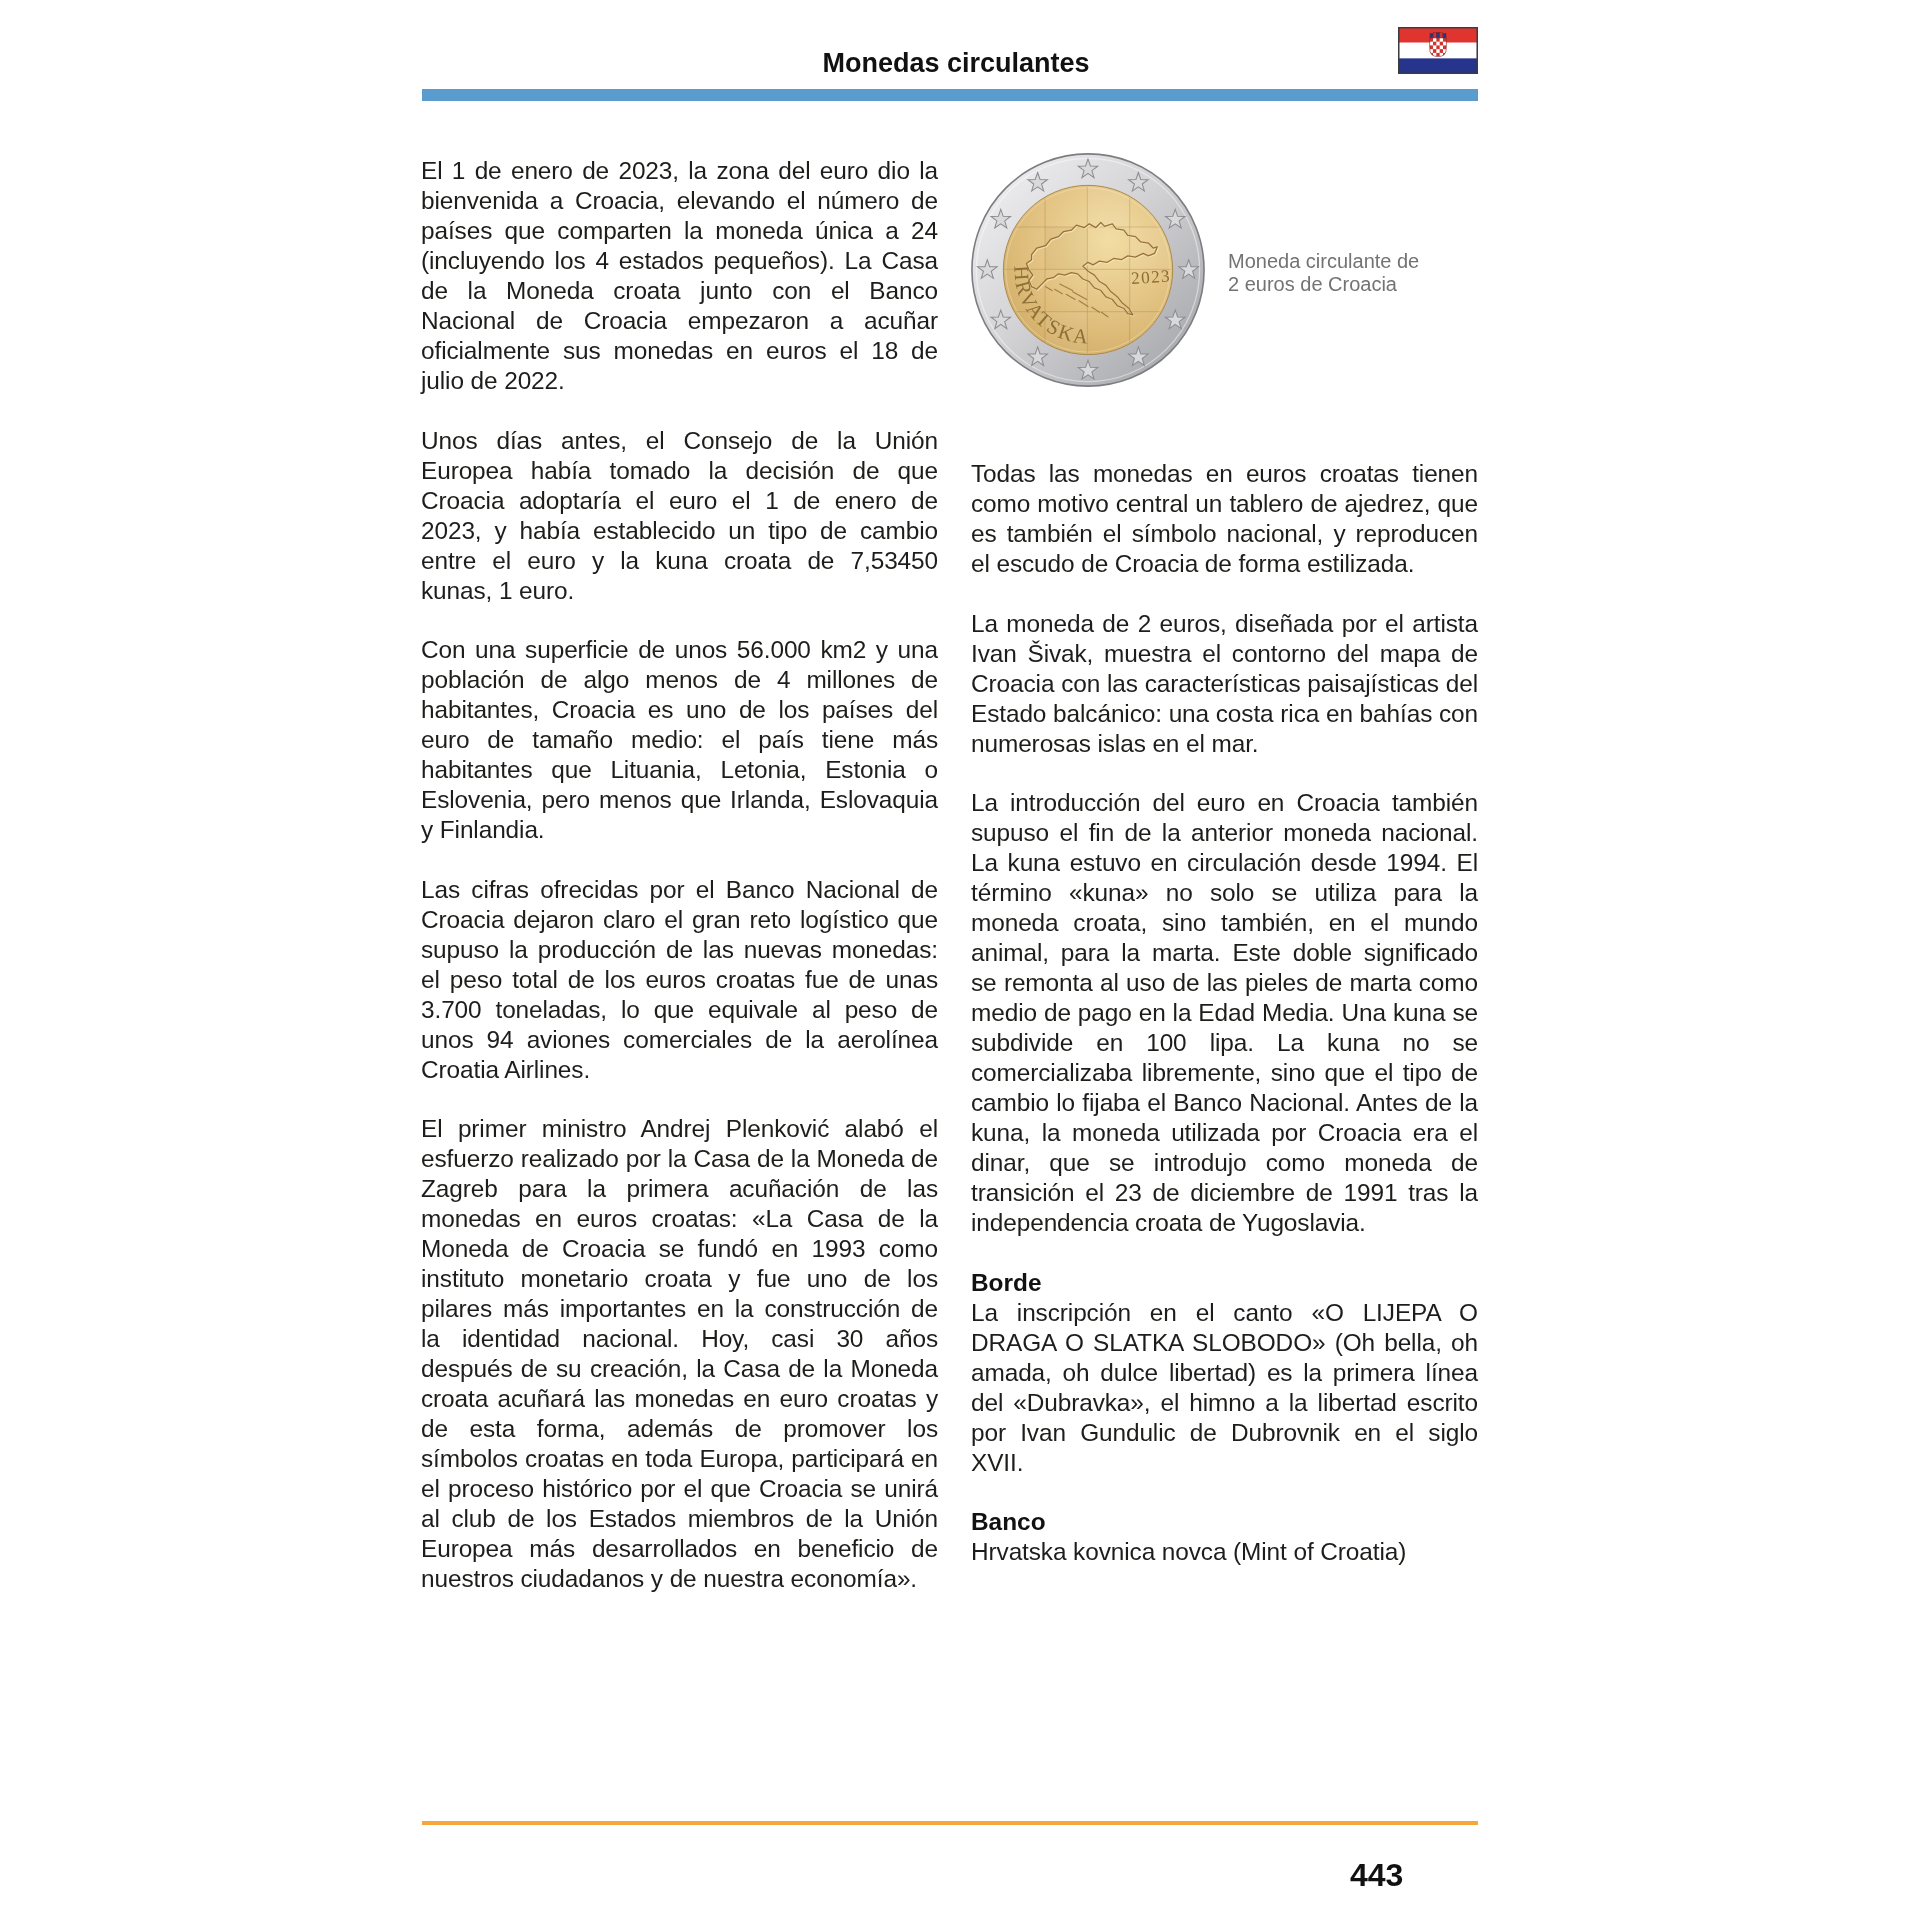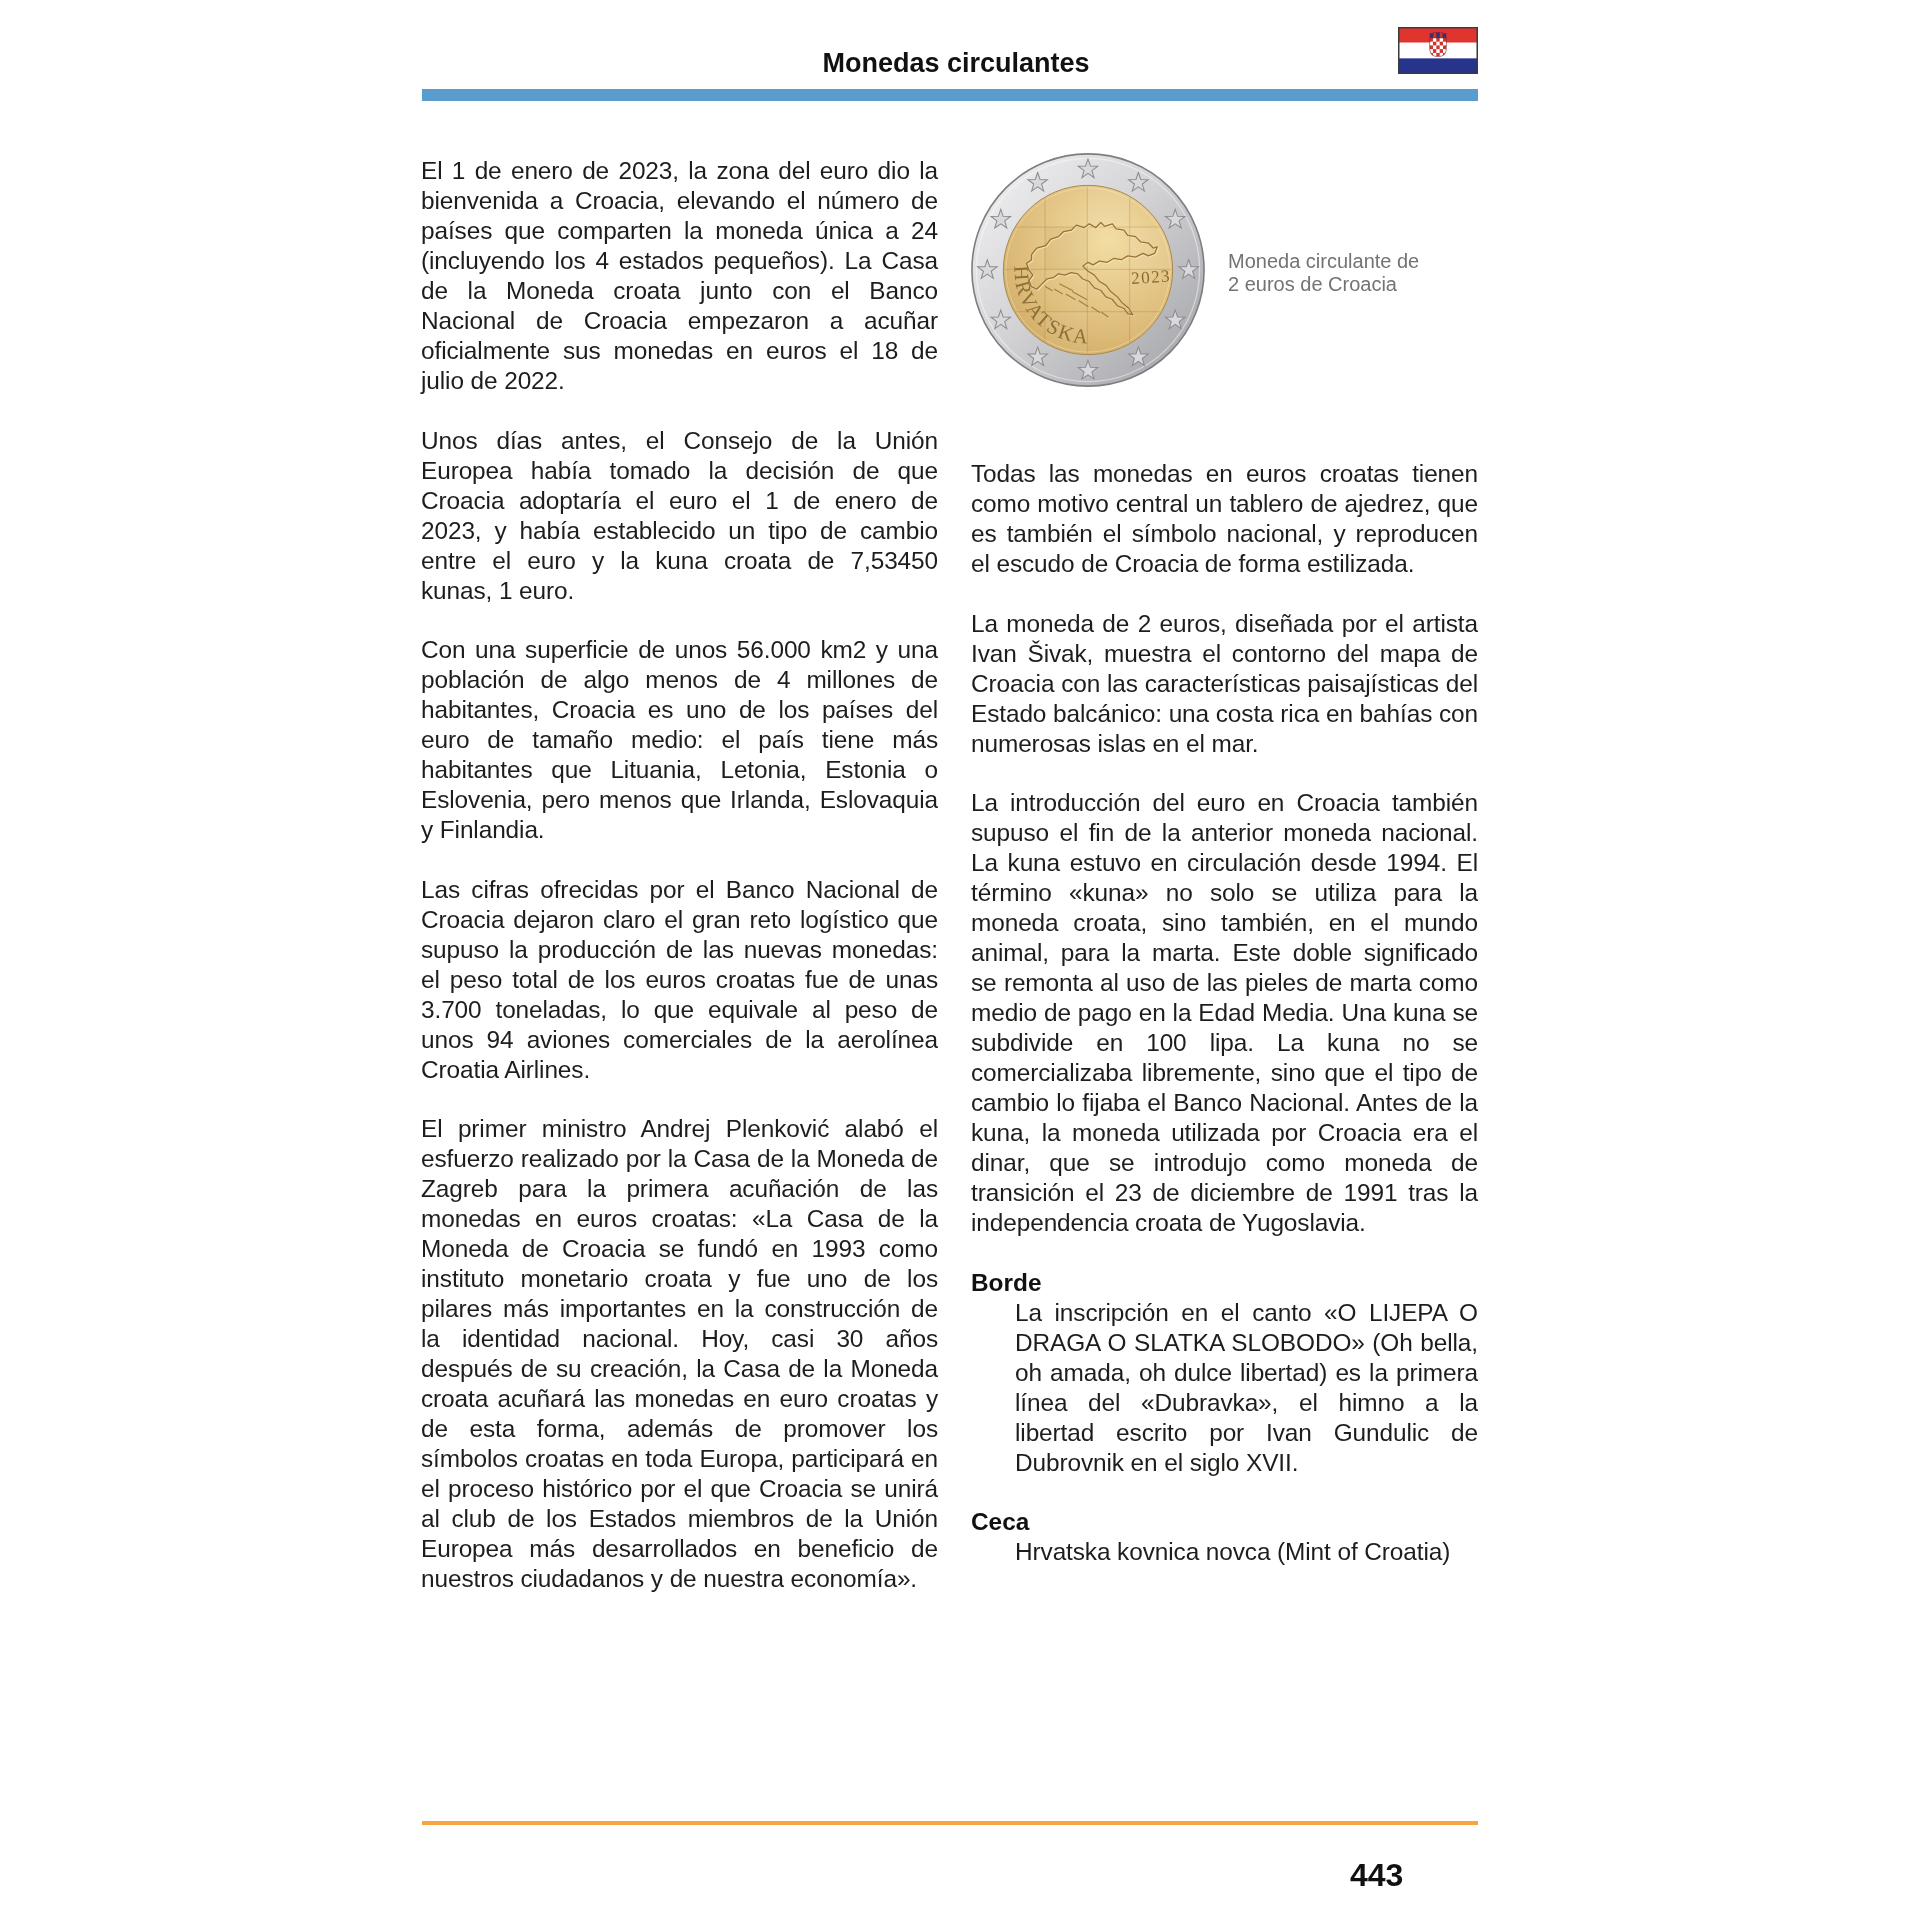--- a/index.html
+++ b/index.html
@@ -16,21 +16,21 @@
 
   .col-left{position:absolute;left:421px;top:156px;width:517px;}
   .col-right{position:absolute;left:971px;top:152px;width:507px;}
 
   h2.country{font-size:28px;line-height:29.5px;font-weight:bold;margin:0 0 33px;color:#111;}
   p.body{
     font-size:24.4px;line-height:30px;text-align:justify;margin:0 0 29.5px;
     letter-spacing:-0.1px;hyphens:auto;-webkit-hyphens:auto;
   }
   .sec-h{font-size:24.4px;line-height:30px;font-weight:bold;margin:16.7px 0 0;color:#111;}
-  p.body.after-h{margin-top:0;margin-left:44px;}
+  p.body.after-h{margin-top:0;}
 
   .figure{position:relative;height:236px;margin-bottom:71px;}
   .coin{position:absolute;left:-1.3px;top:0;}
   .caption{position:absolute;left:257px;top:98px;font-size:20px;line-height:23px;color:#737373;}
 
   .bottom-rule{position:absolute;left:422px;top:1821px;width:1056px;height:3.9px;background:#f7a63d;}
   .page-number{
     position:absolute;top:1859px;left:1350px;width:128px;text-align:left;
     font-size:32px;line-height:33px;font-weight:bold;color:#111;
   }
@@ -179,21 +179,21 @@
       </div>
     </div>
 
     <p class="body">Todas las monedas en euros croatas tienen como motivo central un tablero de ajedrez, que es también el símbolo nacional, y reproducen el escudo de Croacia de forma estilizada.</p>
     <p class="body">La moneda de 2 euros, diseñada por el artista Ivan Šivak, muestra el contorno del mapa de Croacia con las características paisajísticas del Estado balcánico: una costa rica en bahías con numerosas islas en el mar.</p>
     <p class="body">La introducción del euro en Croacia también supuso el fin de la anterior moneda nacional. La kuna estuvo en circulación desde 1994. El término «kuna» no solo se utiliza para la moneda croata, sino también, en el mundo animal, para la marta. Este doble significado se remonta al uso de las pieles de marta como medio de pago en la Edad Media. Una kuna se subdivide en 100 lipa. La kuna no se comercializaba libremente, sino que el tipo de cambio lo fijaba el Banco Nacional. Antes de la kuna, la moneda utilizada por Croacia era el dinar, que se introdujo como moneda de transición el 23 de diciembre de 1991 tras la independencia croata de Yugoslavia.</p>
 
     <div class="sec-h">Borde</div>
     <p class="body after-h">La inscripción en el canto «O LIJEPA O DRAGA O SLATKA SLOBODO» (Oh bella, oh amada, oh dulce libertad) es la primera línea del «Dubravka», el himno a la libertad escrito por Ivan Gundulic de Dubrovnik en el siglo XVII.</p>
 
-    <div class="sec-h">Ceca</div>
+    <div class="sec-h">Banco</div>
     <p class="body after-h">Hrvatska kovnica novca (Mint of Croatia)</p>
   </div>
 
   <div class="bottom-rule"></div>
   <div class="page-number">443</div>
 
 </div>
 
 
 </body></html>

